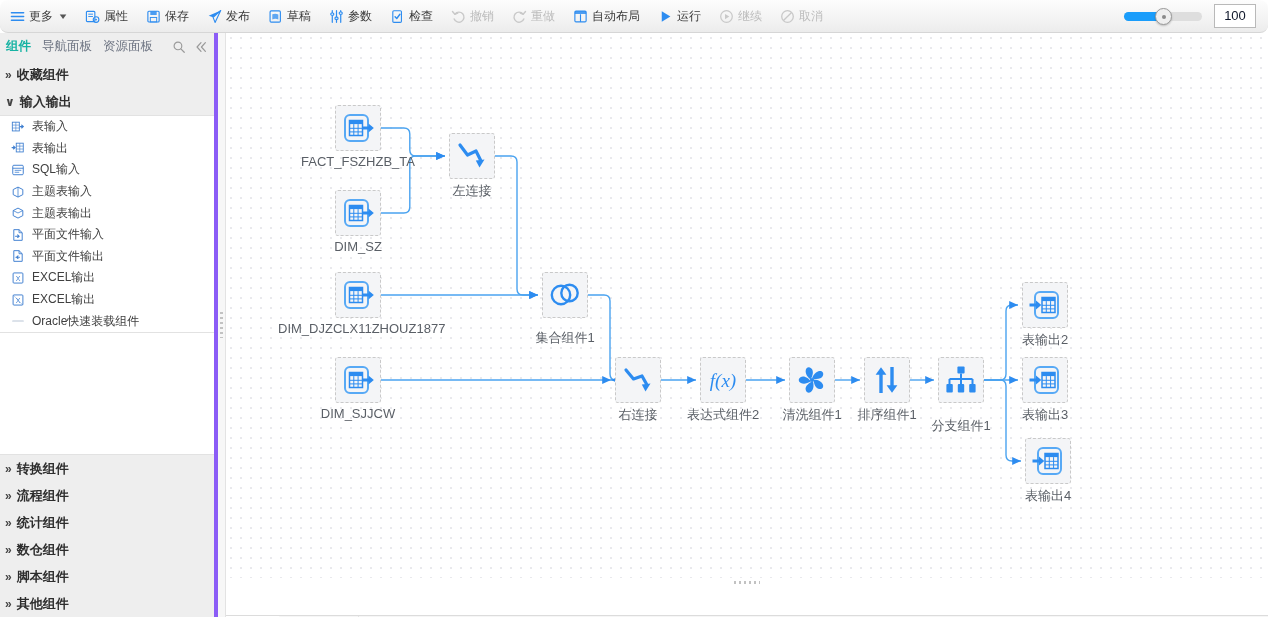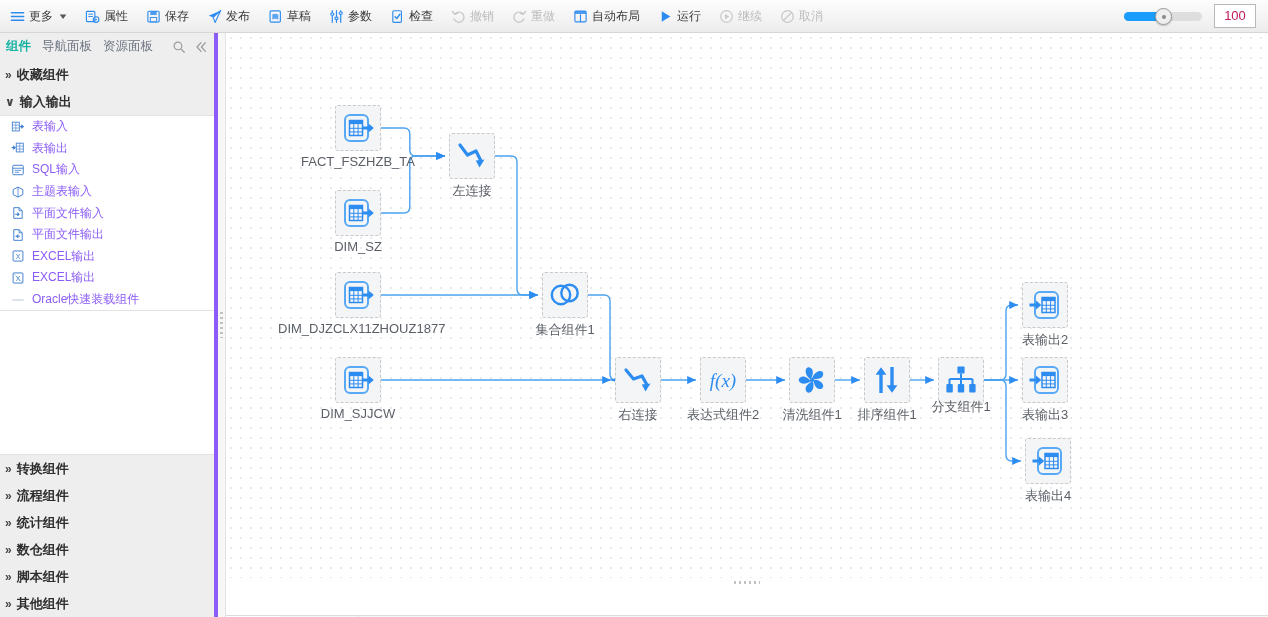--- a/index.html
+++ b/index.html
@@ -12,21 +12,21 @@
     background: #ffffff;
     -webkit-font-smoothing: antialiased;
   }
   #app { position: relative; width: 1268px; height: 617px; }
 
   
   #toolbar {
     position: absolute; left: 0; top: 0; width: 1268px; height: 33px;
     background: linear-gradient(180deg,#fdfdfd 0%,#f4f4f4 55%,#ececec 100%);
     border-bottom: 1px solid #d6d6d6;
-    display: flex; align-items: center;
+    display: flex; align-items: center; border-radius: 8px;
   }
   .tb-item {
     display: flex; align-items: center; gap: 4px;
     height: 26px; padding: 0 7px; margin-left: 2px;
     font-size: 12px; color: #3c3c3c; white-space: nowrap;
     border: 1px solid transparent; border-radius: 3px;
     cursor: pointer; user-select: none;
   }
   .tb-item.disabled { color: #bcbcbc; cursor: default; }
   .tb-ico { width: 15px; height: 15px; display: block; flex: 0 0 15px; }
@@ -52,21 +52,21 @@
     border: 1px solid #9a9a9a;
     box-shadow: 0 1px 2px rgba(0,0,0,.22);
   }
   #zoom-knob::after {
     content: ""; position: absolute; left: 6px; top: 6px;
     width: 4px; height: 4px; border-radius: 50%; background: #8a8a8a;
   }
   #zoom-value {
     width: 42px; height: 24px; line-height: 22px;
     border: 1px solid #b9b9b9; background: #fff;
-    font-size: 13px; color: #be185d; text-align: center;
+    font-size: 13px; color: #0f172a; text-align: center;
     font-family: "Liberation Sans", sans-serif;
   }
 
   
   #sidebar {
     position: absolute; left: 0; top: 33px; width: 218px; height: 584px;
     background: #eeeeee; border-right: 4px solid #8b5cf6;
     display: flex; flex-direction: column;
   }
   #side-tabs {
@@ -88,21 +88,21 @@
     cursor: pointer; user-select: none;
   }
   .chev { font-size: 12px; color: #444; display: inline-block; line-height: 1; }
   .sec-body {
     background: #ffffff; border-top: 1px solid #e2e2e2;
     border-bottom: 1px solid #e2e2e2;
   }
   .comp-item {
     display: flex; align-items: center; gap: 7px;
     height: 21.6px; padding-left: 11px;
-    font-size: 12px; color: #8b5cf6; cursor: pointer; user-select: none;
+    font-size: 12px; color: #404040; cursor: pointer; user-select: none;
   }
   .comp-ico { width: 14px; height: 14px; flex: 0 0 14px; display: block; }
   #side-spacer { flex: 1 1 auto; background: #ffffff; border-bottom: 1px solid #e2e2e2; }
 
   #v-splitter {
     position: absolute; left: 218px; top: 33px; width: 8px; height: 584px;
     background: #f7f7f7; border-right: 1px solid #e3e3e3; cursor: col-resize;
     display: flex; align-items: center; justify-content: center;
   }
   #v-splitter span {
@@ -343,20 +343,27 @@
               <line x1="4.2" y1="10.6" x2="9.4" y2="10.6" stroke="#3f7fd0" stroke-width=".9"></line>
             </svg>
             <span>SQL输入</span>
           </div>
           <div class="comp-item">
             <svg xmlns="http://www.w3.org/2000/svg" viewBox="0 0 16 16" class="comp-ico">
               <path d="M2.5 5.2 L8 2.4 L13.5 5.2 L13.5 11 L8 13.8 L2.5 11 Z" fill="none" stroke="#3f7fd0" stroke-width="1.1" stroke-linejoin="round"></path>
               <line x1="8" y1="2.4" x2="8" y2="13.8" stroke="#3f7fd0" stroke-width=".9"></line>
             </svg>
             <span>主题表输入</span>
+          </div>
+          <div class="comp-item">
+            <svg xmlns="http://www.w3.org/2000/svg" viewBox="0 0 16 16" class="comp-ico">
+              <path d="M2.5 5.2 L8 2.4 L13.5 5.2 L13.5 11 L8 13.8 L2.5 11 Z" fill="none" stroke="#3f7fd0" stroke-width="1.1" stroke-linejoin="round"></path>
+              <path d="M2.5 5.2 L8 8 L13.5 5.2" fill="none" stroke="#3f7fd0" stroke-width=".9"></path>
+            </svg>
+            <span>主题表输出</span>
           </div>
           <div class="comp-item">
             <svg xmlns="http://www.w3.org/2000/svg" viewBox="0 0 16 16" class="comp-ico">
               <path d="M3.2 1.9 h6 L12.8 5.4 v8.7 h-9.6 Z" fill="none" stroke="#3f7fd0" stroke-width="1.1" stroke-linejoin="round"></path>
               <path d="M9.2 1.9 v3.5 h3.6" fill="none" stroke="#3f7fd0" stroke-width="1"></path>
               <path d="M5.2 9.4 h4 M7.6 7.9 L9.3 9.4 L7.6 10.9" fill="none" stroke="#3f7fd0" stroke-width="1.2" stroke-linecap="round"></path>
             </svg>
             <span>平面文件输入</span>
           </div>
           <div class="comp-item">
@@ -496,21 +503,21 @@
         <path d="M27.5 12.6 L32.8 17 L27.5 21.4 Z" fill="#2d8cf0"></path>
       </svg>
         </div>
         <div class="node-label" style="left: 52px; top: 288px; width: 160px;">DIM_DJZCLX11ZHOUZ1877</div>
         <div class="node" style="left: 316px; top: 239px;">
           <svg xmlns="http://www.w3.org/2000/svg" viewBox="0 0 34 34">
         <circle cx="13" cy="17" r="9.2" fill="none" stroke="#2d8cf0" stroke-width="2.4"></circle>
         <circle cx="21.5" cy="15" r="8.2" fill="none" stroke="#2d8cf0" stroke-width="2.4"></circle>
       </svg>
         </div>
-        <div class="node-label" style="left: 259px; top: 288px; width: 160px;">集合组件1</div>
+        <div class="node-label" style="left: 259px; top: 296px; width: 160px;">集合组件1</div>
         <div class="node" style="left: 109px; top: 324px;">
           <svg xmlns="http://www.w3.org/2000/svg" viewBox="0 0 34 34">
         <path d="M9 4 H22 A5 5 0 0 1 27 9 V25 A5 5 0 0 1 22 30 H9 A5 5 0 0 1 4 25 V9 A5 5 0 0 1 9 4 Z" fill="none" stroke="#57a9f5" stroke-width="2"></path>
 
     <rect x="8.5" y="9.5" width="13" height="15" fill="none" stroke="#2d8cf0" stroke-width="1.5"></rect>
     <rect x="8.5" y="9.5" width="13" height="3.5999999999999996" fill="#2d8cf0"></rect>
     <line x1="8.5" y1="17.3" x2="21.5" y2="17.3" stroke="#2d8cf0" stroke-width="1"></line>
     <line x1="8.5" y1="20.9" x2="21.5" y2="20.9" stroke="#2d8cf0" stroke-width="1"></line>
     <line x1="12.79" y1="13.1" x2="12.79" y2="24.5" stroke="#2d8cf0" stroke-width="1"></line>
     <line x1="17.08" y1="13.1" x2="17.08" y2="24.5" stroke="#2d8cf0" stroke-width="1"></line>
@@ -566,21 +573,21 @@
         <div class="node-label" style="left: 581px; top: 373px; width: 160px;">排序组件1</div>
         <div class="node" style="left: 712px; top: 324px;">
           <svg xmlns="http://www.w3.org/2000/svg" viewBox="0 0 34 34">
         <rect x="13.4" y="3.4" width="7.2" height="7" rx="1" fill="#2d8cf0"></rect>
         <path d="M17 10.4 L17 16 M5.5 16 H28.5 M5.5 16 V21 M17 16 V21 M28.5 16 V21" fill="none" stroke="#2d8cf0" stroke-width="2"></path>
         <rect x="2.4" y="21" width="6.4" height="8.6" rx="1" fill="#2d8cf0"></rect>
         <rect x="13.8" y="21" width="6.4" height="8.6" rx="1" fill="#2d8cf0"></rect>
         <rect x="25.2" y="21" width="6.4" height="8.6" rx="1" fill="#2d8cf0"></rect>
       </svg>
         </div>
-        <div class="node-label" style="left: 655px; top: 365px; width: 160px;">分支组件1</div>
+        <div class="node-label" style="left: 655px; top: 384px; width: 160px;">分支组件1</div>
         <div class="node" style="left: 796px; top: 249px;">
           <svg xmlns="http://www.w3.org/2000/svg" viewBox="0 0 34 34">
         <path d="M12 4 H25 A5 5 0 0 1 30 9 V25 A5 5 0 0 1 25 30 H12 A5 5 0 0 1 7 25 V9 A5 5 0 0 1 12 4 Z" fill="none" stroke="#57a9f5" stroke-width="2"></path>
 
     <rect x="14" y="9.5" width="13" height="15" fill="none" stroke="#2d8cf0" stroke-width="1.5"></rect>
     <rect x="14" y="9.5" width="13" height="3.5999999999999996" fill="#2d8cf0"></rect>
     <line x1="14" y1="17.3" x2="27" y2="17.3" stroke="#2d8cf0" stroke-width="1"></line>
     <line x1="14" y1="20.9" x2="27" y2="20.9" stroke="#2d8cf0" stroke-width="1"></line>
     <line x1="18.29" y1="13.1" x2="18.29" y2="24.5" stroke="#2d8cf0" stroke-width="1"></line>
     <line x1="22.58" y1="13.1" x2="22.58" y2="24.5" stroke="#2d8cf0" stroke-width="1"></line>

